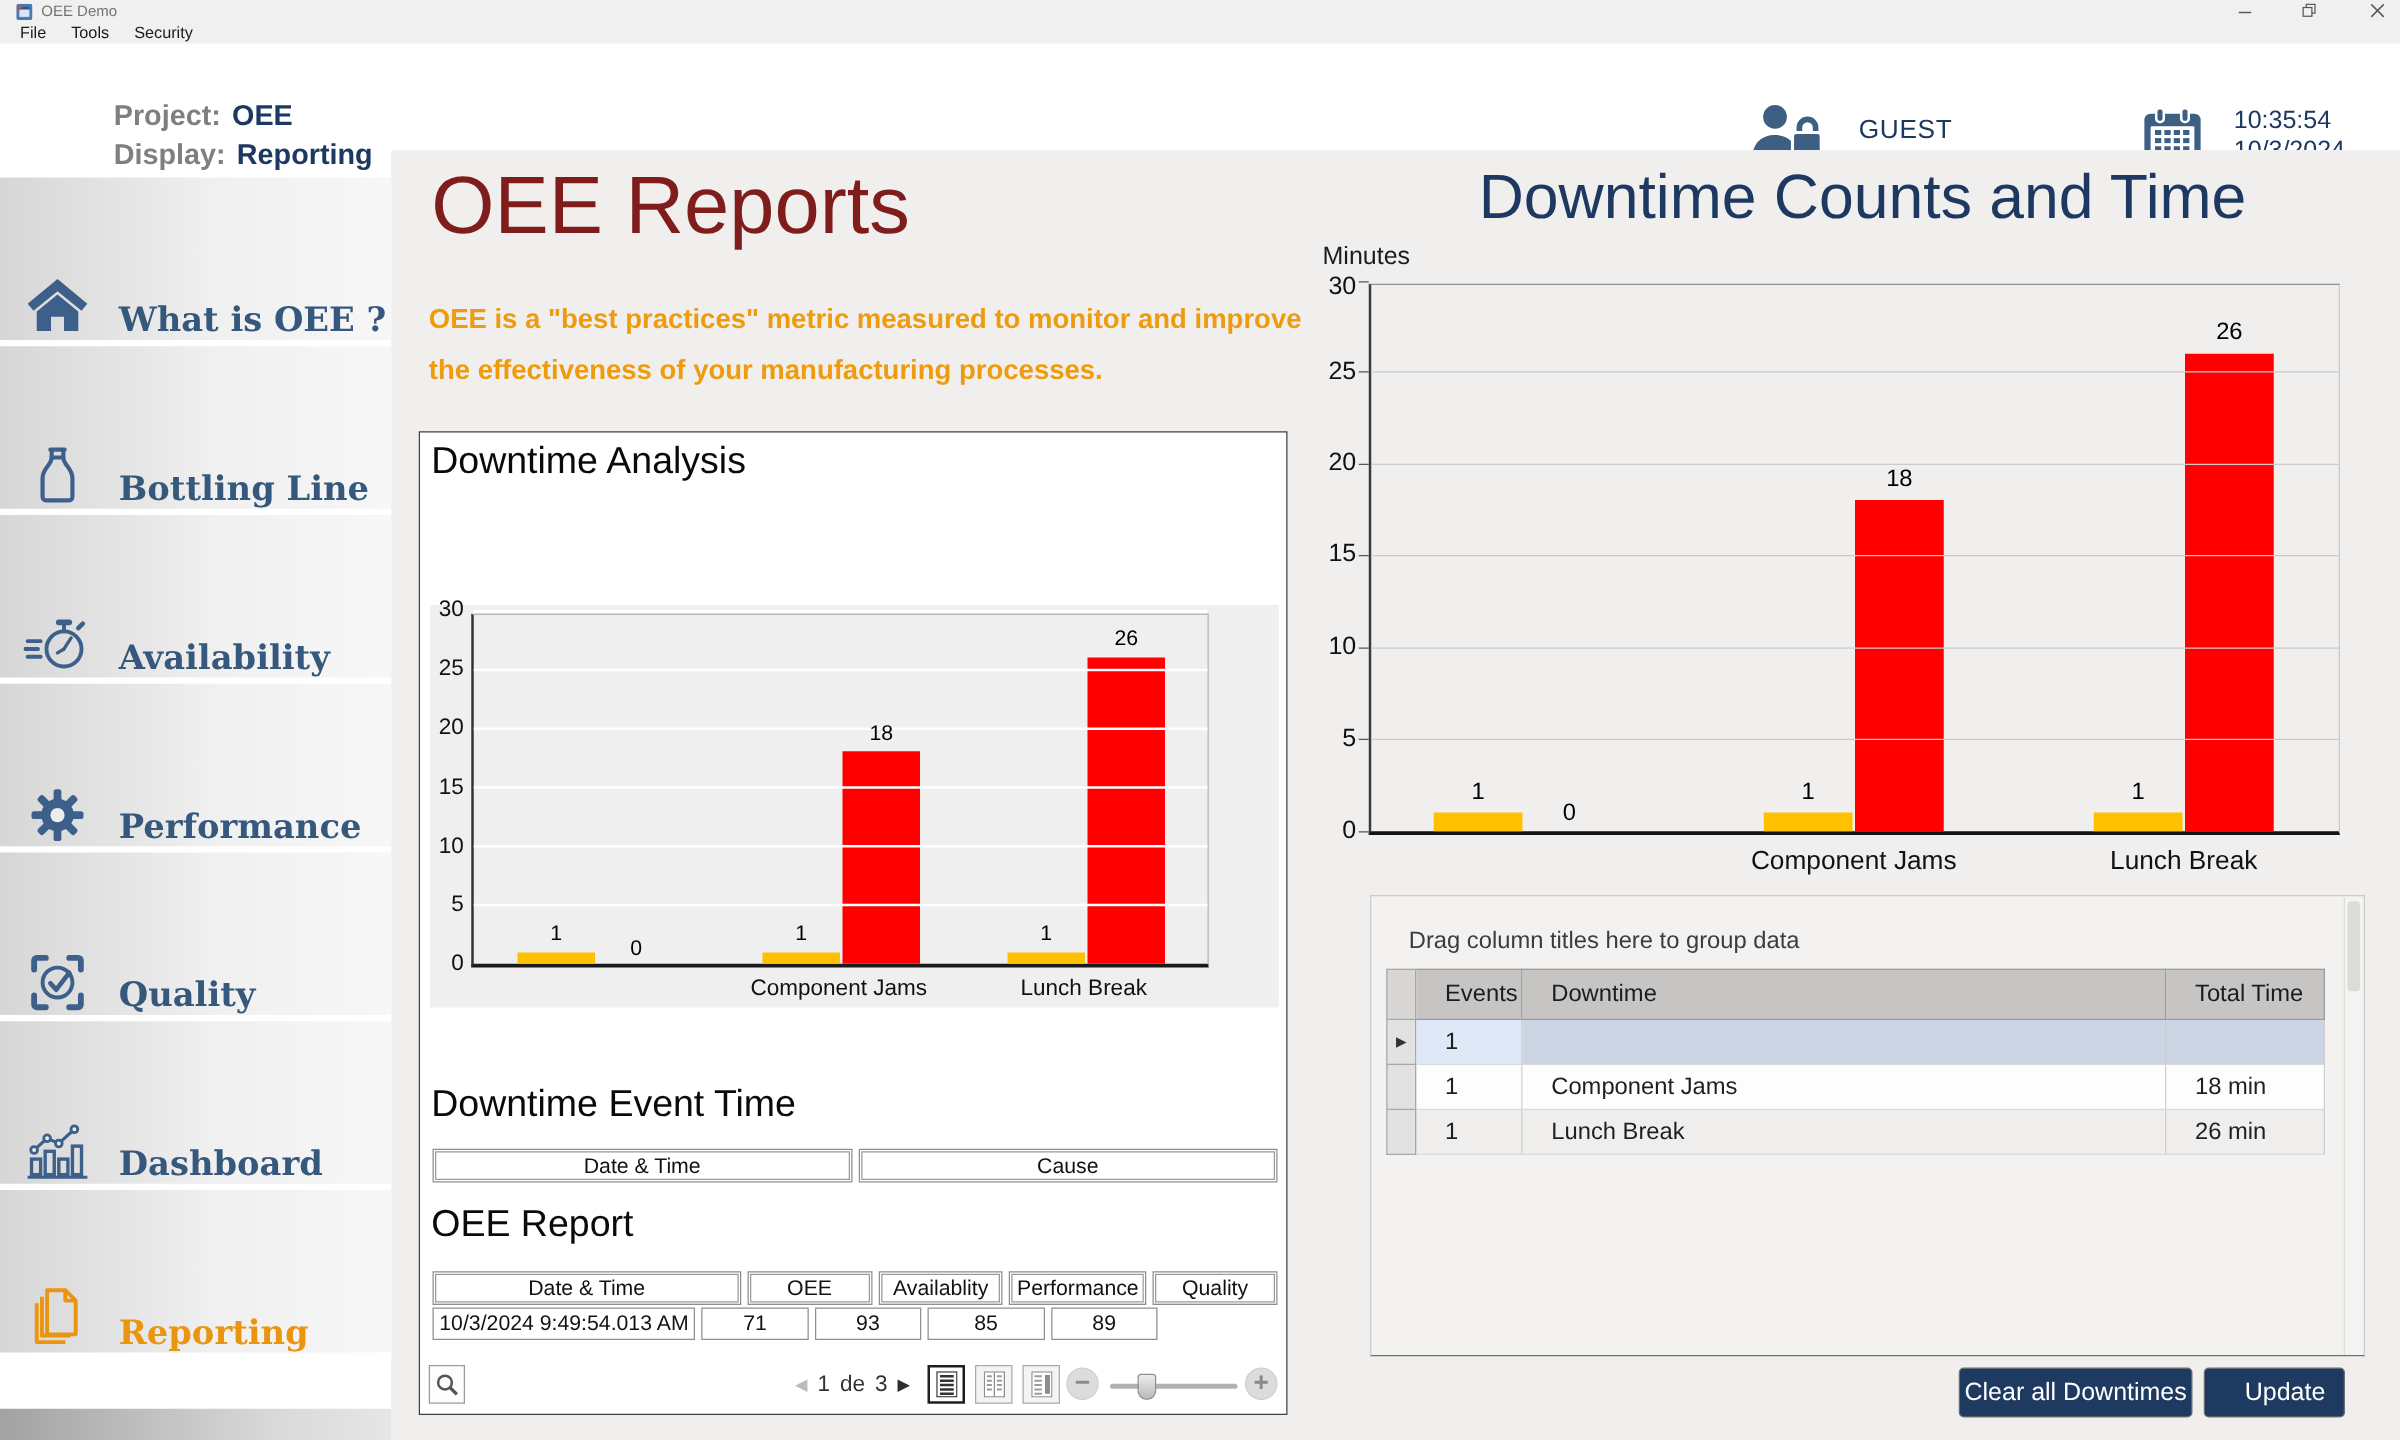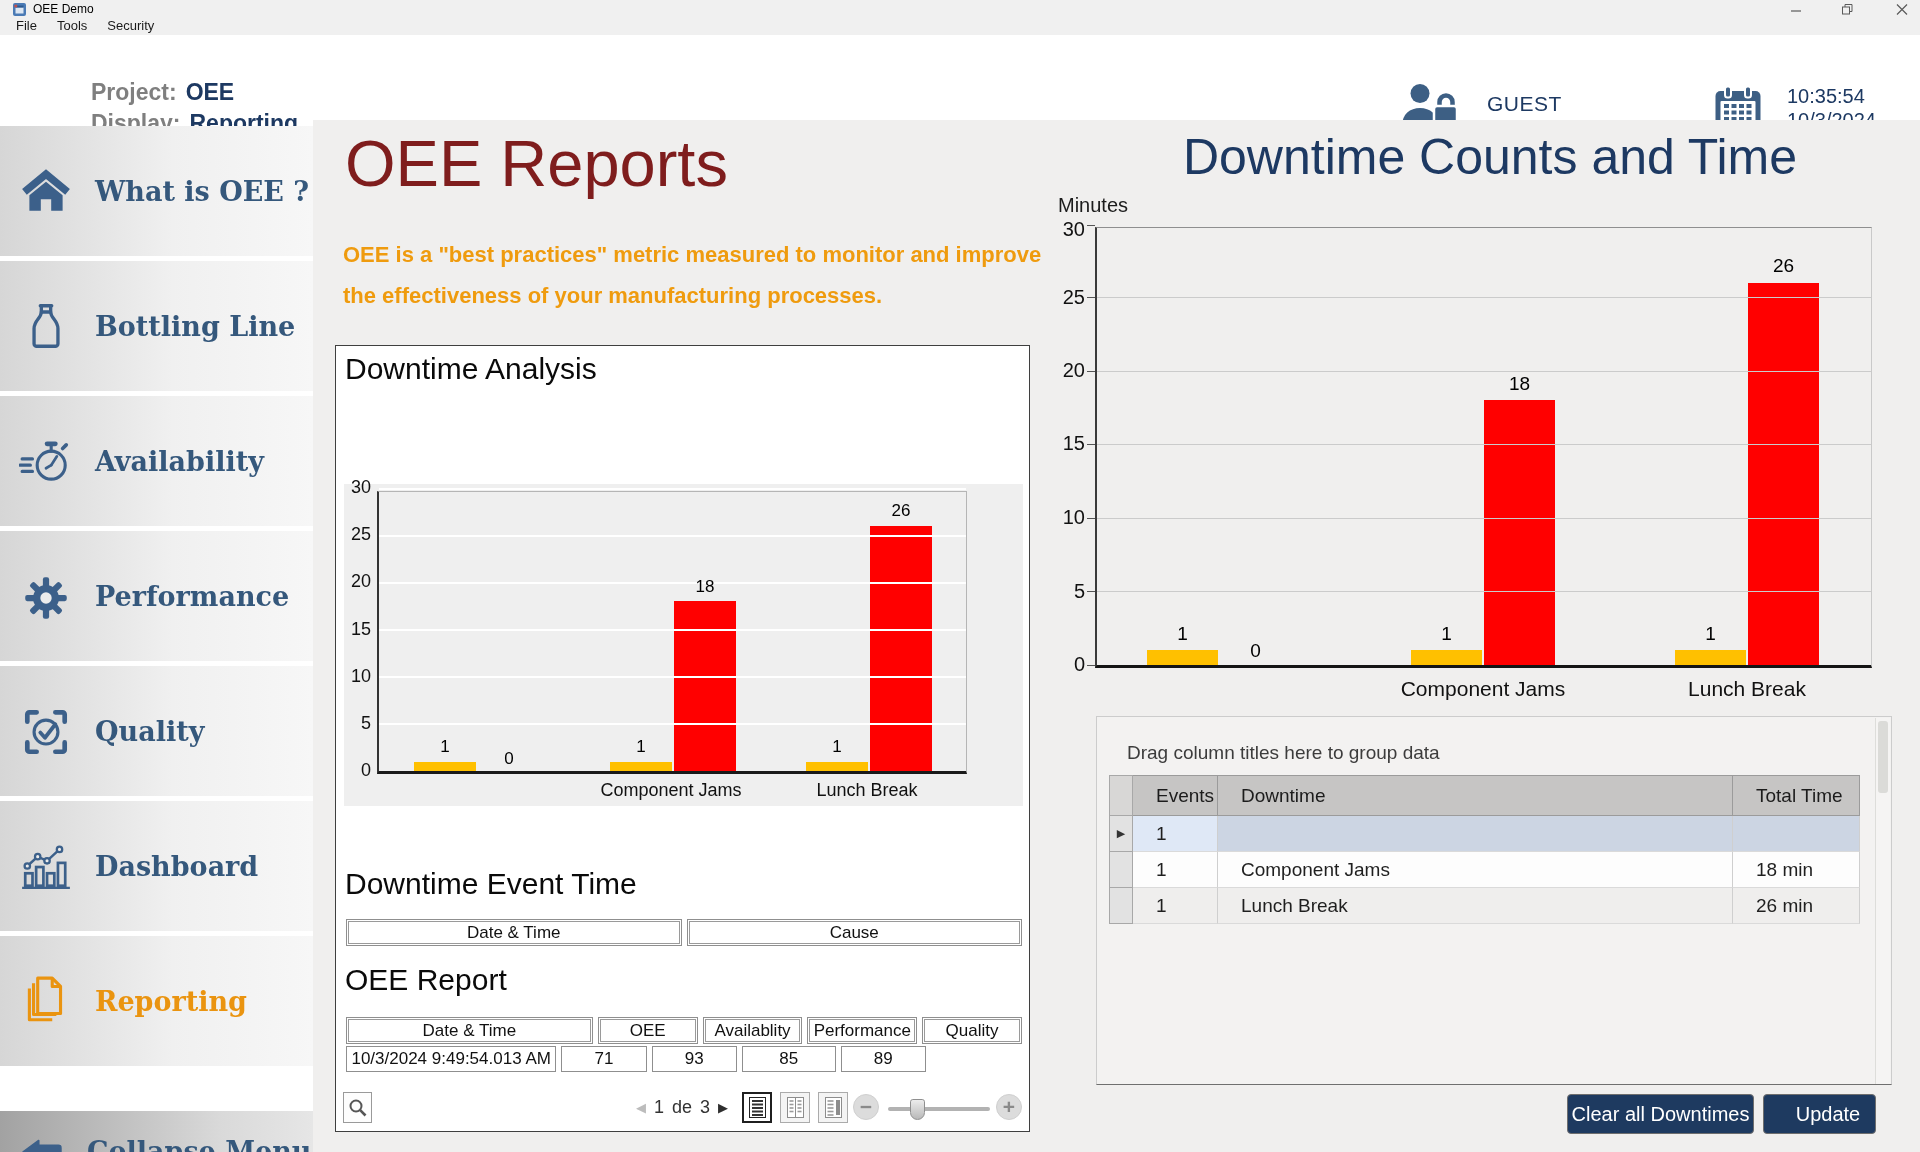--- a/index.html
+++ b/index.html
@@ -2,39 +2,39 @@
 <html><head>
 <meta charset="utf-8">
 <style>
   * { margin:0; padding:0; box-sizing:border-box; }
   html,body { width:1920px; height:1152px; overflow:hidden; background:#ffffff;
     font-family:"Liberation Sans", sans-serif; }
   .abs { position:absolute; }
 
   
   .titlebar { position:absolute; left:0; top:0; width:1920px; height:18px; background:#f0f0f0; }
-  .window-title { position:absolute; left:33px; top:2px; font-size:12px; color:#000000; }
+  .window-title { position:absolute; left:33px; top:2px; font-size:12px; color:#737373; }
   .win-btn { position:absolute; top:2px; width:20px; height:14px; text-align:center; cursor:default; }
   .menubar { position:absolute; left:0; top:18px; width:1920px; height:17px; background:#f0f0f0;
     display:flex; padding-left:6px; }
   .menu-item { font-size:13px; color:#1a1a1a; padding:0 10px; line-height:16px; }
 
   
   .app-header { position:absolute; left:0; top:35px; width:1920px; height:85px; background:#ffffff; }
   .meta-line { position:absolute; left:91px; font-size:23px; font-weight:bold; }
   .meta-label { color:#7f7f7f; }
   .meta-value { color:#1d3962; margin-left:9px; }
   .guest-label { position:absolute; left:1487px; top:57px; font-size:21px; color:#1d3962; letter-spacing:.5px; }
   .clock-time { position:absolute; left:1787px; top:50px; font-size:20px; color:#1d3962; }
   .clock-date { position:absolute; left:1787px; top:74px; font-size:20px; color:#1d3962; }
 
   
   .side-item { position:absolute; left:0; width:313px; height:130px;
     background:linear-gradient(to right,#d6d6d6,#f0f0f0 55%,#f7f7f7);
-    display:flex; align-items:center; color:#3c608a; cursor:pointer; }
+    display:flex; align-items:flex-end; color:#3c608a; cursor:pointer;margin-top:16px; }
   .side-item .side-label { margin-left:22px; font-family:"DejaVu Serif", serif;
     font-weight:bold; font-size:27px; color:#35587c; }
   .side-item.active { color:#ea9410; }
   .side-item.active .side-label { color:#ea9410; }
   .side-item.collapse { height:81px; background:linear-gradient(to right,#a2a2a2,#d9d9d9 70%,#e6e6e6); }
   .side-icon { width:54px; height:54px; margin-left:19px; flex:none; }
   .side-icon.small { width:46px; height:40px; }
 
   .content-bg { position:absolute; left:313px; top:120px; width:1607px; height:1032px; background:#f0efee; }
 

